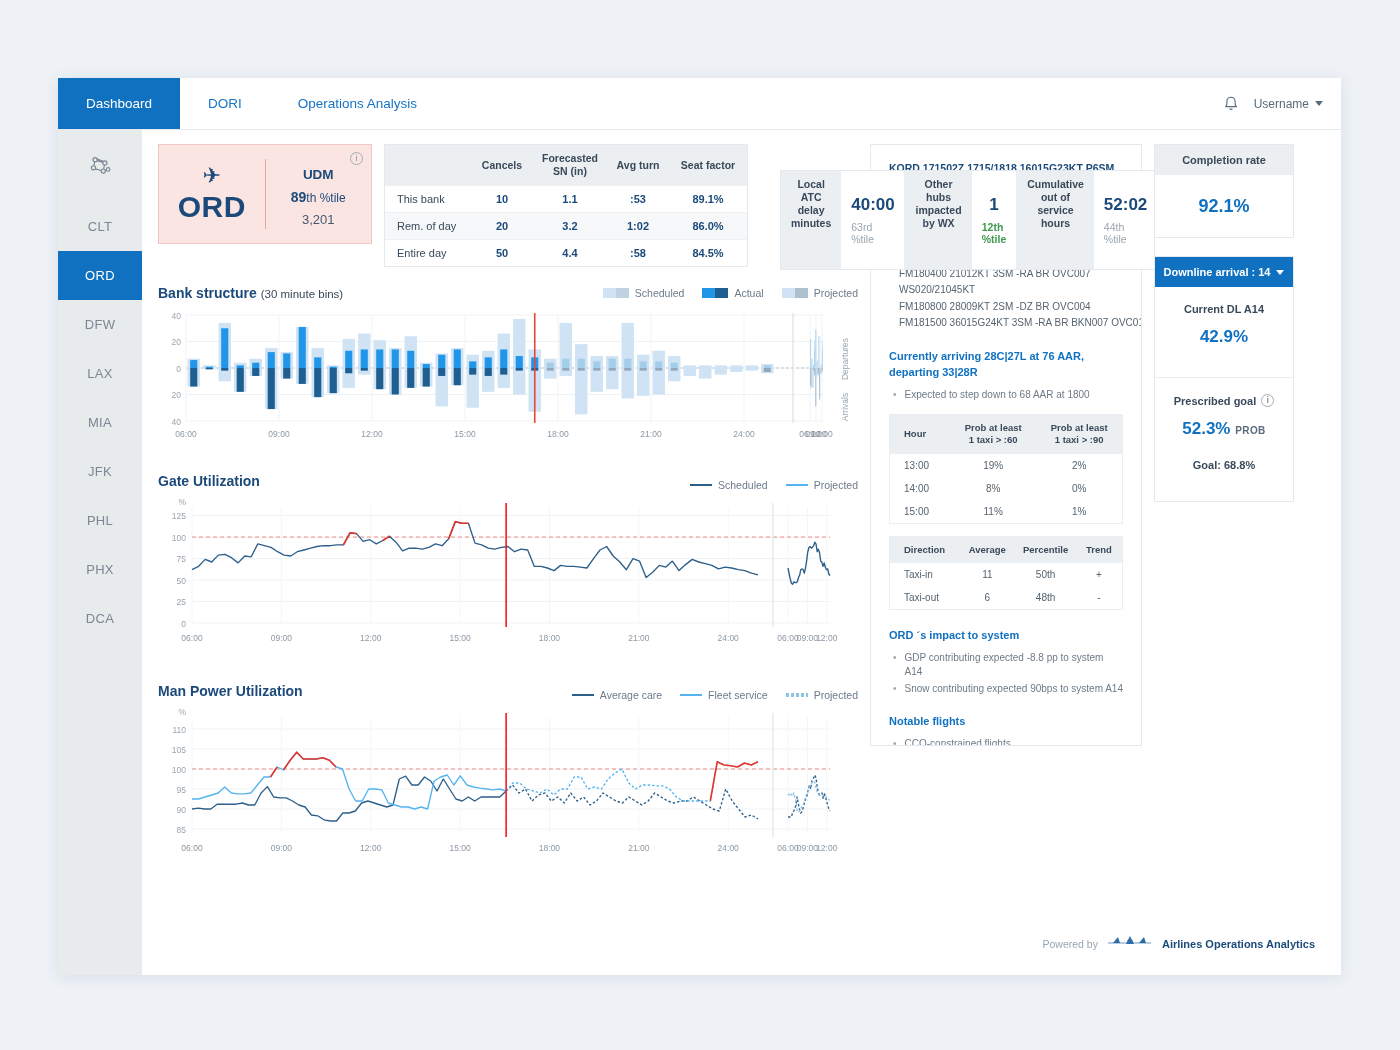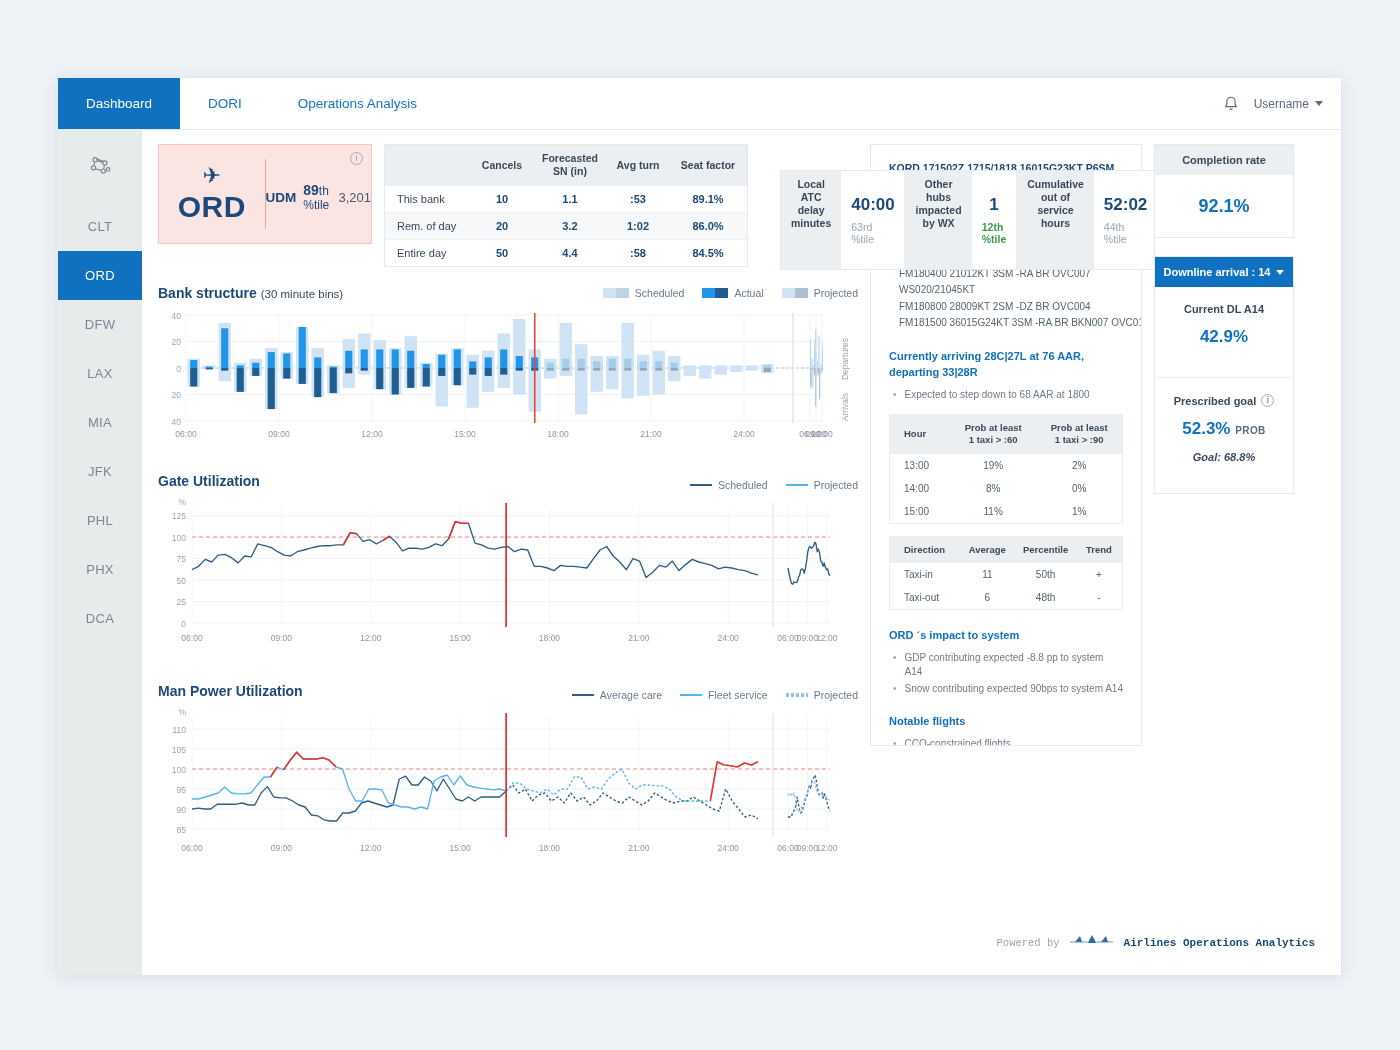--- a/index.html
+++ b/index.html
@@ -65,21 +65,21 @@
 
   
   .kpirow { display: flex; gap: 12px; align-items: flex-start; }
   .airportcard {
     width: 214px; height: 100px;
     background: #fbe5e3; border: 1px solid #f3c6c3;
     display: flex; position: relative;
   }
   .airportcard .left { width: 50%; display: flex; flex-direction: column; align-items: center; justify-content: center; gap: 3px; }
   .airportcard .divider { width: 1px; background: #e3a9a5; margin: 14px 0; }
-  .airportcard .right { width: 50%; display: flex; flex-direction: row; align-items: center; justify-content: center; gap: 7px; padding-top: 6px; }
+  .airportcard .right { width: 50%; display: flex; flex-direction: column; align-items: center; justify-content: center; gap: 7px; padding-top: 6px; }
   .plane { color: #1b4a7a; font-size: 22px; line-height: 1; }
   .orcode { font-size: 30px; font-weight: bold; color: #1b4a7a; letter-spacing: 0.5px; }
   .udm { font-size: 13.5px; font-weight: bold; color: #1b4a7a; }
   .ptile { font-size: 12px; color: #1b4a7a; }
   .ptile b { font-size: 14px; }
   .qty { font-size: 13px; color: #46596b; }
   .infoicon {
     position: absolute; right: 8px; top: 7px;
     width: 13px; height: 13px; border: 1px solid #a6adb5; border-radius: 50%;
     font-size: 9px; color: #8d959d; text-align: center; line-height: 11px; cursor: pointer;
@@ -150,26 +150,26 @@
     background: #1071c0; color: #fff; font-size: 11px; font-weight: bold;
     padding: 9px 8px; display: flex; align-items: center; justify-content: center; gap: 6px;
     cursor: pointer;
   }
   .dlhead .caret2 { width: 0; height: 0; border-left: 4px solid transparent; border-right: 4px solid transparent; border-top: 5px solid #fff; }
   .dlsec { padding: 16px 8px 30px 8px; text-align: center; border-bottom: 1px solid #eaeef2; }
   .dlsec:last-child { border-bottom: none; }
   .dllab { font-size: 11px; font-weight: bold; color: #39495a; display: flex; align-items: center; justify-content: center; gap: 5px; }
   .dlval { font-size: 17px; font-weight: bold; color: #1071c0; margin-top: 12px; }
   .dlval .pr { font-size: 10px; color: #5b6b7b; font-weight: bold; letter-spacing: 0.4px; }
-  .dlgoal { font-size: 11px; color: #39495a; font-weight: bold; margin-top: 12px; font-style: italic; }
+  .dlgoal { font-size: 11px; color: #39495a; font-weight: bold; margin-top: 20px; }
 
   
   .footer {
     position: absolute; right: 26px; bottom: 22px;
-    display: flex; align-items: center; gap: 9px; font-family: Liberation Mono, monospace;
+    display: flex; align-items: center; gap: 9px;
   }
   .fpow { font-size: 10.5px; color: #9aa5af; }
   .fname { font-size: 11px; font-weight: bold; color: #1b4a7a; }
 </style>
 </head>
 <body>
 
 <div class="app">
 
   <div class="topbar">

